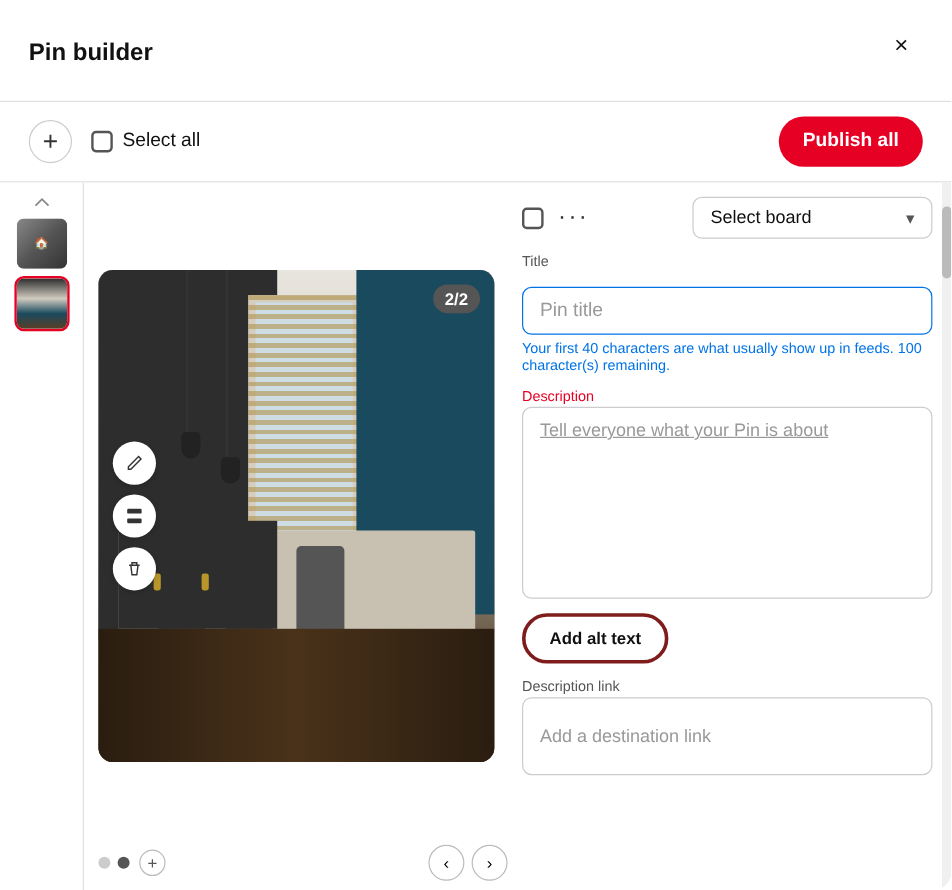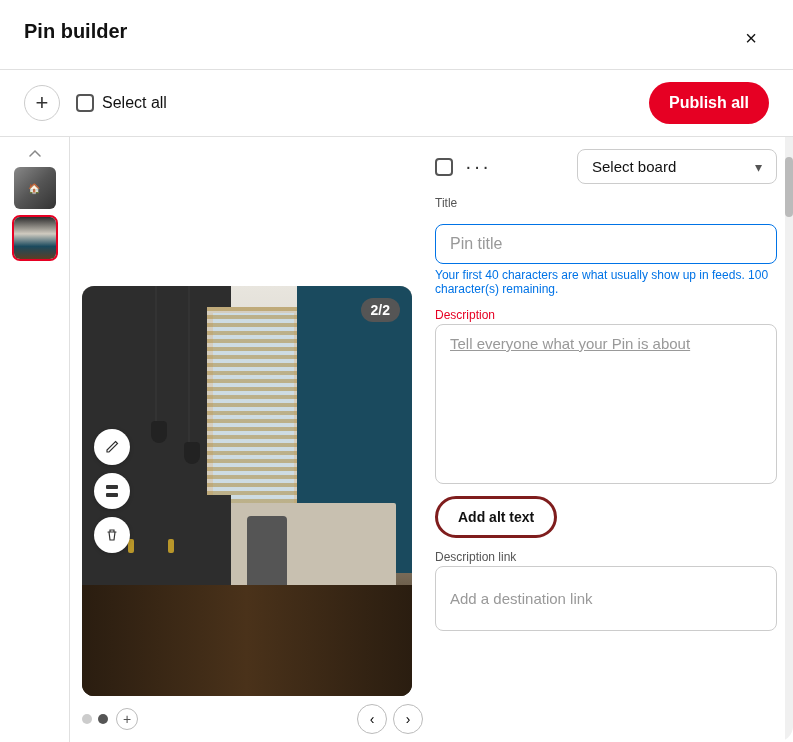--- a/index.html
+++ b/index.html
@@ -1,21 +1,21 @@
 <!DOCTYPE html>
 <html><head>
   <meta charset="utf-8">
   <style>
     * { box-sizing: border-box; margin: 0; padding: 0; }
     body { font-family: -apple-system, BlinkMacSystemFont, 'Segoe UI', sans-serif; background: #fff; width: 793px; height: 742px; overflow: hidden; }
 
     .modal { width: 793px; height: 742px; background: #fff; display: flex; flex-direction: column; border-radius: 16px; overflow: hidden; }
 
     
-    .modal-header { display: flex; align-items: flex-start; justify-content: space-between; padding: 20px 24px 13px; border-bottom: 1px solid #e0e0e0; }
+    .modal-header { display: flex; align-items: flex-end; justify-content: space-between; padding: 20px 24px 28px; border-bottom: 1px solid #e0e0e0; }
     .modal-title { font-size: 20px; font-weight: 700; color: #111; }
     .close-btn { width: 36px; height: 36px; border-radius: 50%; border: none; background: transparent; cursor: pointer; display: flex; align-items: center; justify-content: center; font-size: 20px; color: #111; }
 
     
     .toolbar { display: flex; align-items: center; padding: 12px 24px; border-bottom: 1px solid #e0e0e0; gap: 16px; }
     .add-btn { width: 36px; height: 36px; border-radius: 50%; border: 1px solid #ccc; background: #fff; cursor: pointer; display: flex; align-items: center; justify-content: center; font-size: 22px; color: #333; }
     .select-all-area { display: flex; align-items: center; gap: 8px; cursor: pointer; }
     .checkbox { width: 18px; height: 18px; border: 2px solid #555; border-radius: 4px; background: #fff; cursor: pointer; appearance: none; }
     .select-all-label { font-size: 16px; font-weight: 500; color: #111; cursor: pointer; }
     .spacer { flex: 1; }
@@ -26,21 +26,21 @@
 
     
     .pin-list { width: 70px; background: #fff; border-right: 1px solid #e0e0e0; display: flex; flex-direction: column; align-items: center; padding: 8px 0; gap: 4px; overflow-y: auto; position: relative; }
     .scroll-up { width: 100%; display: flex; justify-content: center; padding: 4px 0; cursor: pointer; font-size: 12px; color: #888; }
     .thumb-item { width: 46px; height: 46px; border-radius: 8px; overflow: hidden; cursor: pointer; border: 2px solid transparent; position: relative; }
     .thumb-item.active { border: 2px solid #e60023; }
 
     
     .image-area { flex: 1; display: flex; flex-direction: column; padding: 12px 0 0 12px; position: relative; min-width: 0; }
 
-    .image-wrapper { position: relative; flex: 1; display: flex; align-items: flex-end; }
+    .image-wrapper { position: relative; flex: 1; display: flex; align-items: center; }
     .pin-image-container { position: relative; width: 330px; height: 410px; border-radius: 12px; overflow: hidden; background: #333; }
 
     
     .kitchen-scene { width: 100%; height: 100%; position: relative; overflow: hidden; }
     .kitchen-bg { position: absolute; inset: 0; background: linear-gradient(to bottom, #e8e5de 0%, #d0cbc0 40%, #5a4a35 80%, #3a2e20 100%); }
     .kitchen-wall-left { position: absolute; left: 0; top: 0; width: 45%; height: 75%; background: #2d2d2d; }
     .kitchen-wall-right { position: absolute; right: 0; top: 0; width: 35%; height: 70%; background: #1a4a5e; }
     .kitchen-counter { position: absolute; bottom: 25%; left: 5%; right: 5%; height: 22%; background: #c8c0b0; border-radius: 2px; }
 
     .badge { position: absolute; top: 12px; right: 12px; background: #555; color: #fff; border-radius: 20px; padding: 4px 10px; font-size: 14px; font-weight: 600; z-index: 10; }

